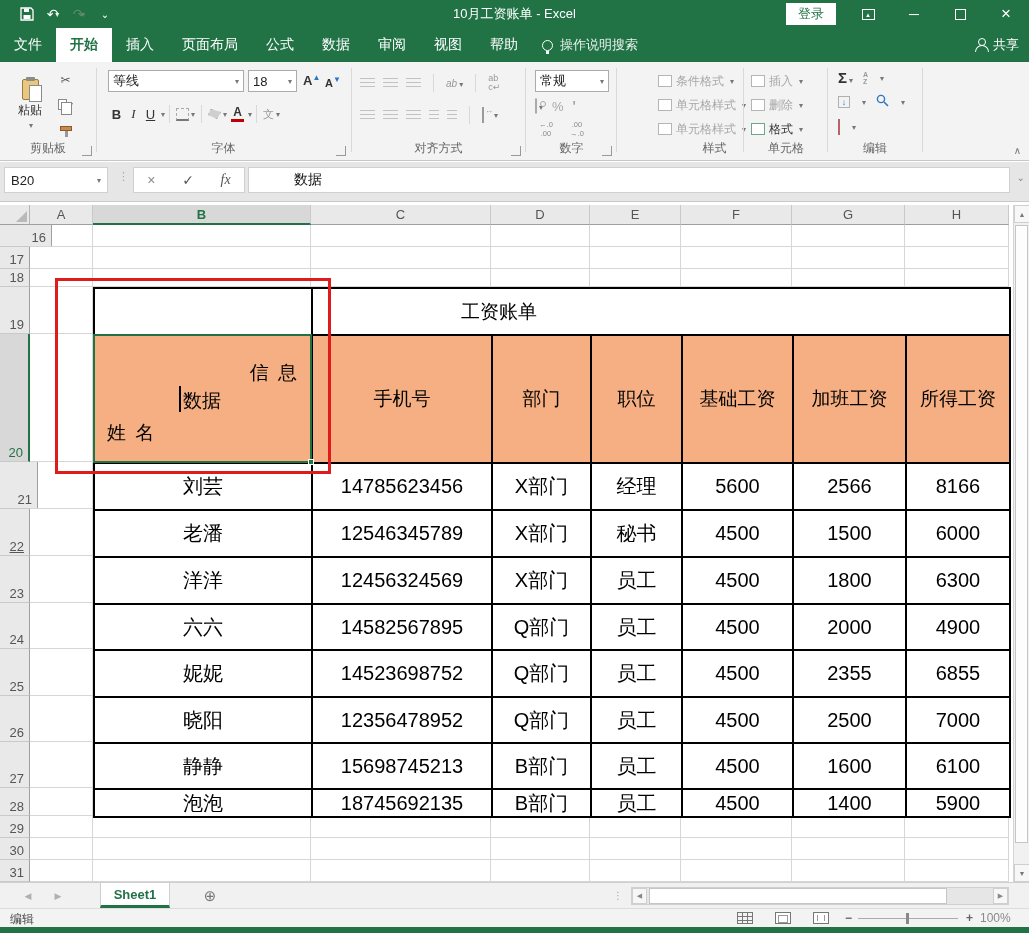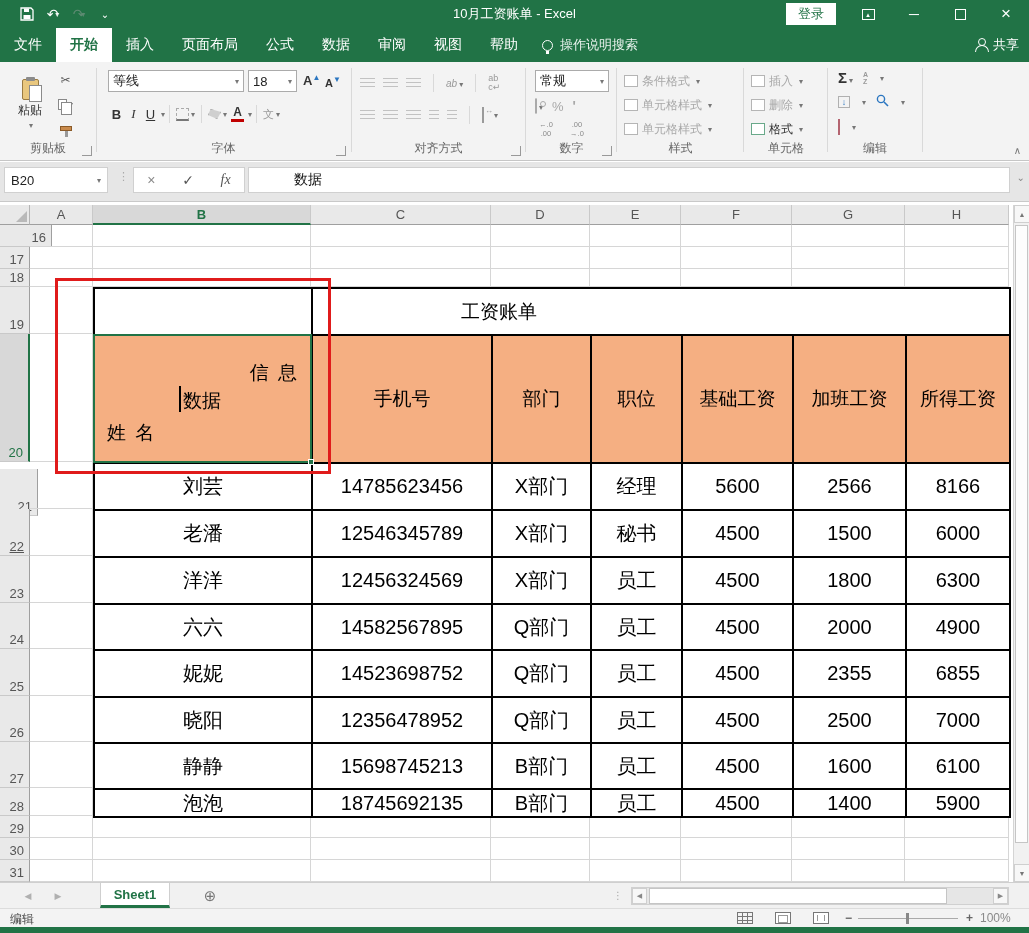--- a/index.html
+++ b/index.html
@@ -335,21 +335,21 @@
       </div>
       <div class="numrow" style="left:8px; top:58px;">
         <span class="decimal">←.0 .00</span>
         <span class="decimal">.00 →.0</span>
       </div>
       <div class="grp-label">数字</div>
       <div class="launcher"></div>
     </div>
     <div class="grp-sep" style="left:616px;"></div>
 
-    <div class="grp" style="left:618px; width:125px;">
+    <div class="grp" style="left:652px; width:125px;">
       <div class="stack-item" style="top:8px;">
           <span class="grid-ic"></span>
           <span>条件格式</span>
           <span class="dd">▾</span>
         </div>
       <div class="stack-item" style="top:32px;">
           <span class="grid-ic"></span>
           <span>单元格样式</span>
           <span class="dd">▾</span>
         </div>
@@ -439,21 +439,21 @@
         <div class="col-h" style="left: 681px; width: 111px;">F</div>
         <div class="col-h" style="left: 792px; width: 113px;">G</div>
         <div class="col-h" style="left: 905px; width: 104px;">H</div>
       </div>
     <div id="row-headers">
         <div class="row-h" style="top: 20px; height: 22px; padding-left: 46px;">16</div>
         <div class="row-h" style="top: 42px; height: 22px;">17</div>
         <div class="row-h" style="top: 64px; height: 18px;">18</div>
         <div class="row-h" style="top: 82px; height: 47px;">19</div>
         <div class="row-h sel" style="top: 129px; height: 128px;">20</div>
-        <div class="row-h" style="top: 264px; height: 47px; padding-left: 32px;">21</div>
+        <div class="row-h" style="top: 257px; height: 47px; padding-left: 32px;">21</div>
         <div class="row-h" style="top: 304px; height: 47px; text-decoration: underline;">22</div>
         <div class="row-h" style="top: 351px; height: 47px;">23</div>
         <div class="row-h" style="top: 398px; height: 46px;">24</div>
         <div class="row-h" style="top: 444px; height: 47px; padding-left: 16px;">25</div>
         <div class="row-h" style="top: 491px; height: 46px;">26</div>
         <div class="row-h" style="top: 537px; height: 46px;">27</div>
         <div class="row-h" style="top: 583px; height: 28px;">28</div>
         <div class="row-h" style="top: 611px; height: 22px;">29</div>
         <div class="row-h" style="top: 633px; height: 22px;">30</div>
         <div class="row-h" style="top: 655px; height: 22px;">31</div>

